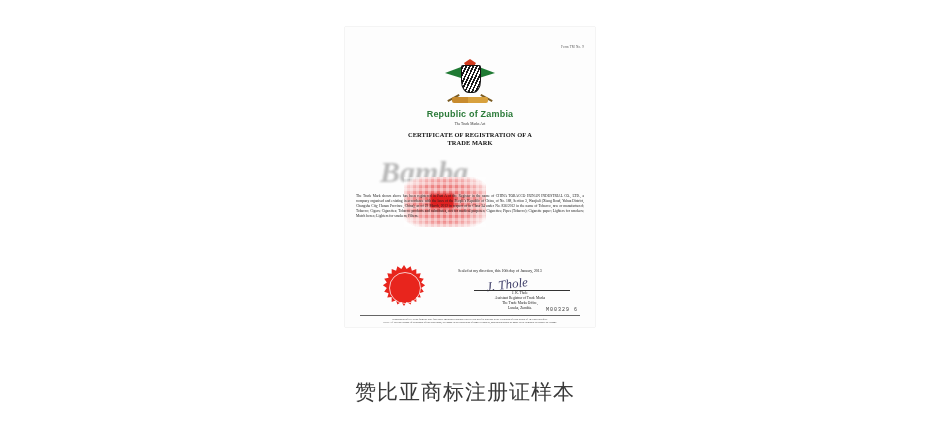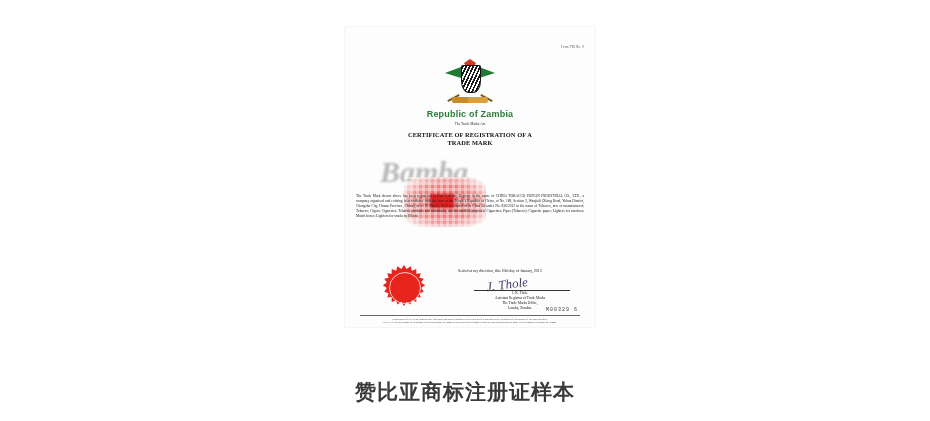--- a/index.html
+++ b/index.html
@@ -305,21 +305,21 @@
   }
 
   
   .caption {
     position: absolute;
     left: 0;
     right: 0;
     top: 378px;
     text-align: center;
     font-size: 21px;
-    font-weight: bold;
+    font-weight: normal;
     color: #3a3a3a;
     font-family: "DejaVu Sans", sans-serif;
     letter-spacing: 1px;
   }
 </style>
 </head>
 <body>
 
 <div id="page">
 

